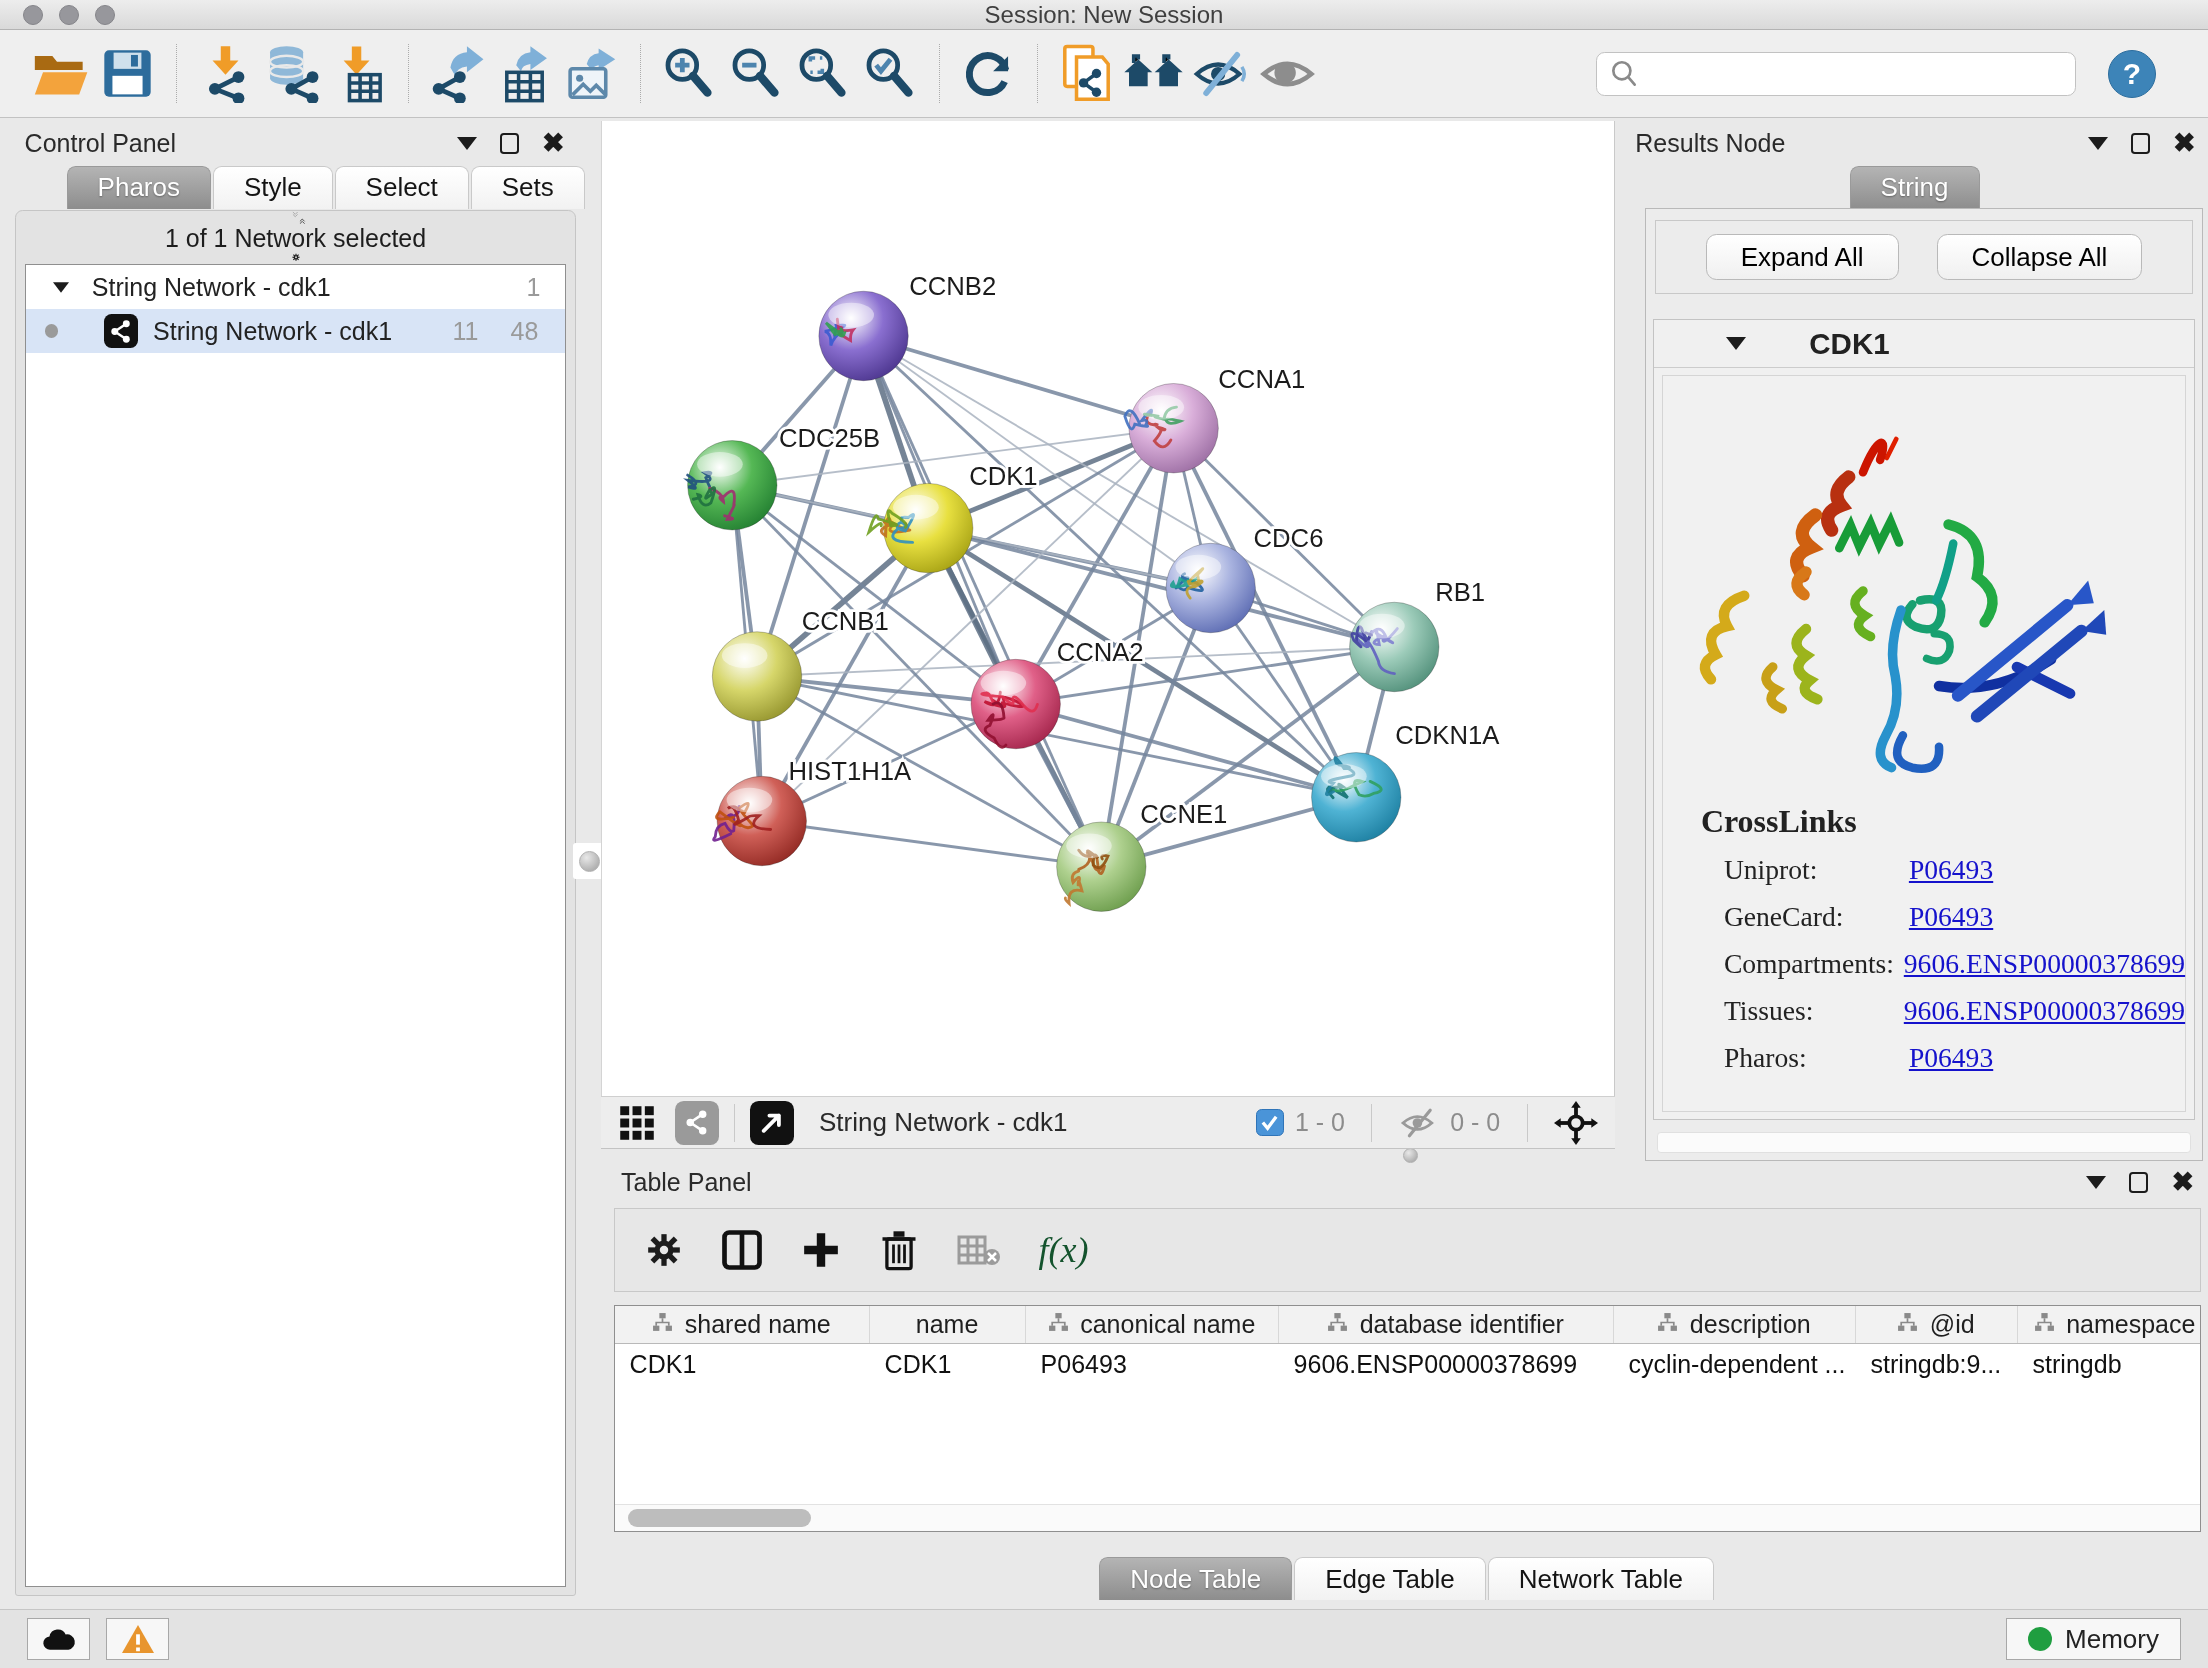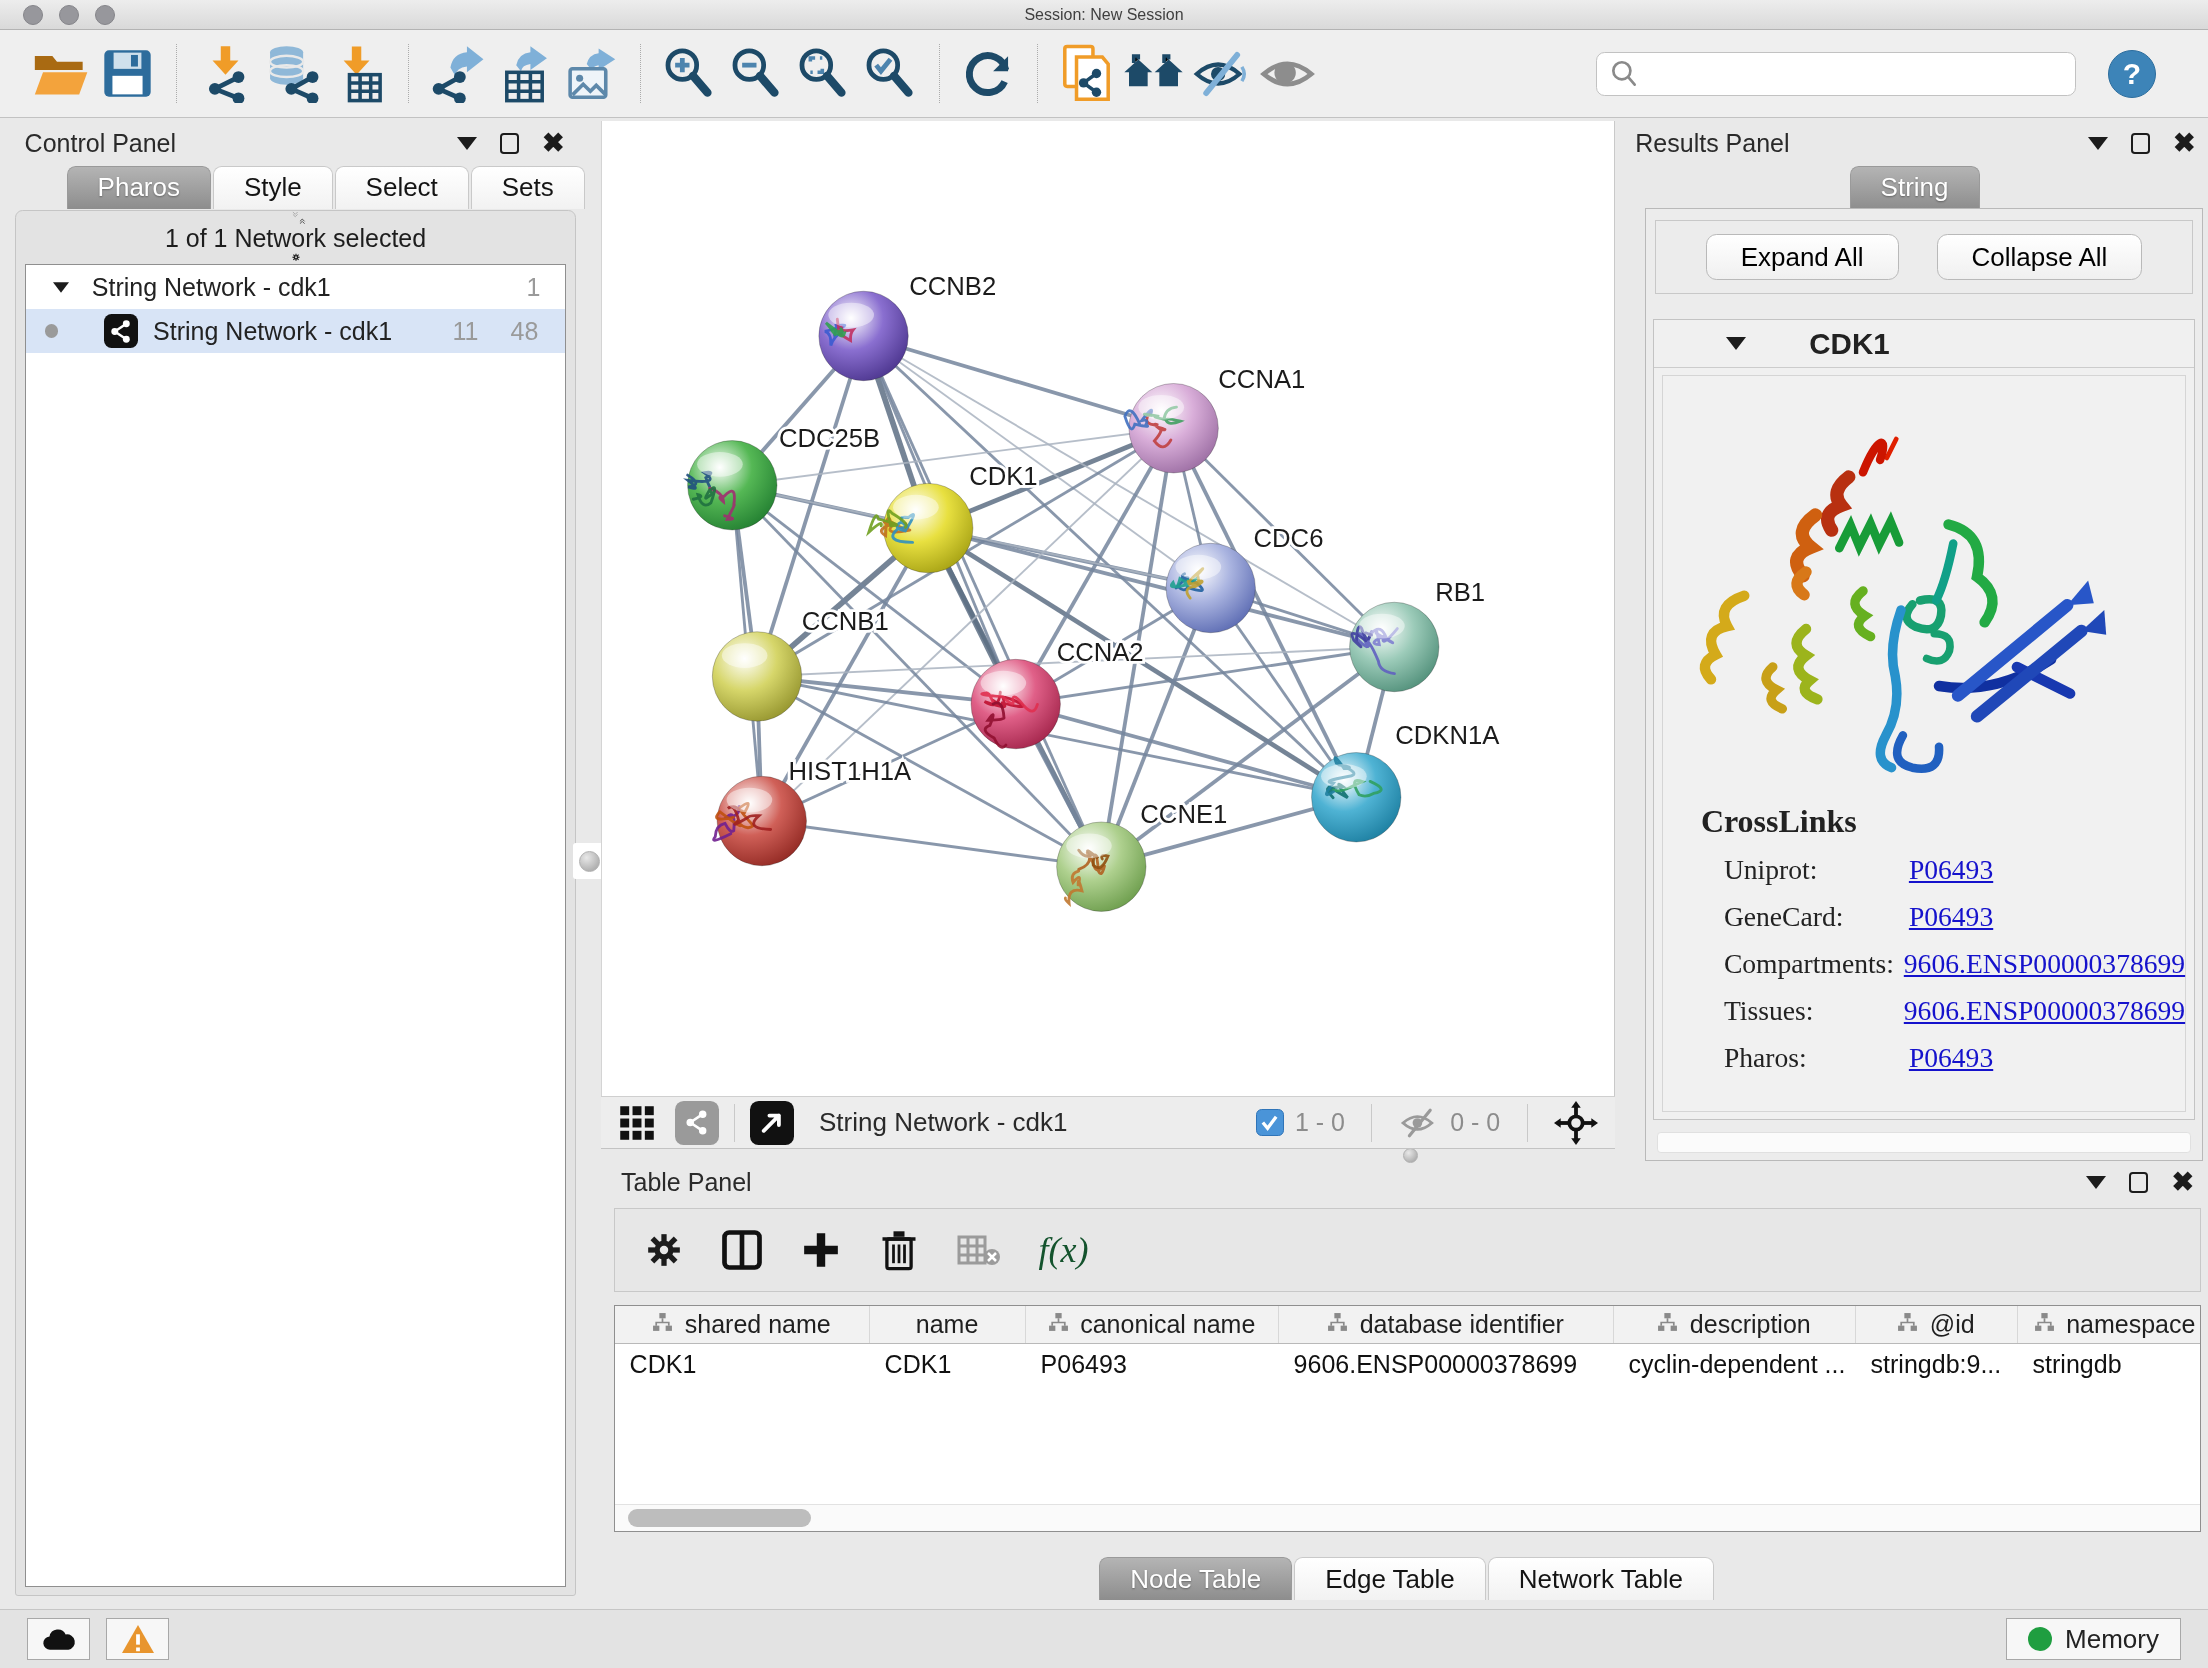--- a/index.html
+++ b/index.html
@@ -6,21 +6,21 @@
   body { background:#555; }
   .app { position:relative; width:2208px; height:1668px; background:#e9e9e9;
          font-family:"Liberation Sans",sans-serif; overflow:hidden; color:#222; }
 
   
   .titlebar { position:absolute; top:0; left:0; width:100%; height:30px;
               background:linear-gradient(#ededed,#d9d9d9); border-bottom:1px solid #b3b3b3; }
   .lights { position:absolute; left:23px; top:4.8px; display:flex; gap:16px; }
   .light { width:20px; height:20px; border-radius:50%; background:#97979c; border:1px solid #85858a; }
   .win-title { position:absolute; top:0; width:100%; text-align:center; line-height:30px;
-               font-size:16px; color:#3f3f3f; }
+               font-size:24px; color:#3f3f3f; }
 
   
   .toolbar { position:absolute; top:30px; left:0; width:100%; height:88px; background:#efefef;
              border-bottom:1px solid #c2c2c2; display:flex; align-items:center; padding:0 27px; }
   .tbtn { width:67px; height:67px; border:none; background:none; display:flex;
           align-items:center; justify-content:center; }
   .tsep { width:0; height:59px; border-left:1.9px dotted #ababab; margin:0 15px; }
   .search-wrap { margin-left:auto; width:480px; height:44px; background:#fff; border:1px solid #c2c2c2;
                  border-radius:8.6px; display:flex; align-items:center; padding:0 11.4px; }
   .search-wrap input { border:none; outline:none; flex:1; font-size:25px; height:38px;
@@ -635,21 +635,21 @@
             <path d="M23 46l5-7H18z"></path>
             <path d="M0 23l7-5v10z"></path>
             <path d="M46 23l-7-5v10z"></path>
           </g>
         </svg>
     </span>
   </div>
 
   <div class="results-panel">
     <div class="rp-header">
-      <span class="panel-title">Results Panel</span>
+      <span class="panel-title">Results Node</span>
       <span class="panel-ctrls">
         <span class="tri-down"></span>
         <span class="float-box"></span>
         <span class="close-x">✖</span>
       </span>
     </div>
     <div class="rp-tabrow">
       <span class="tab selected">String</span>
     </div>
     <div class="rp-box">

